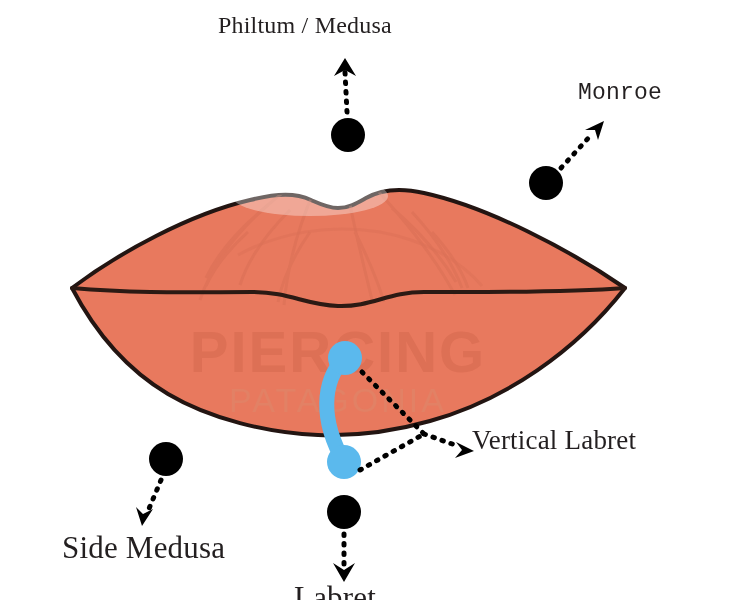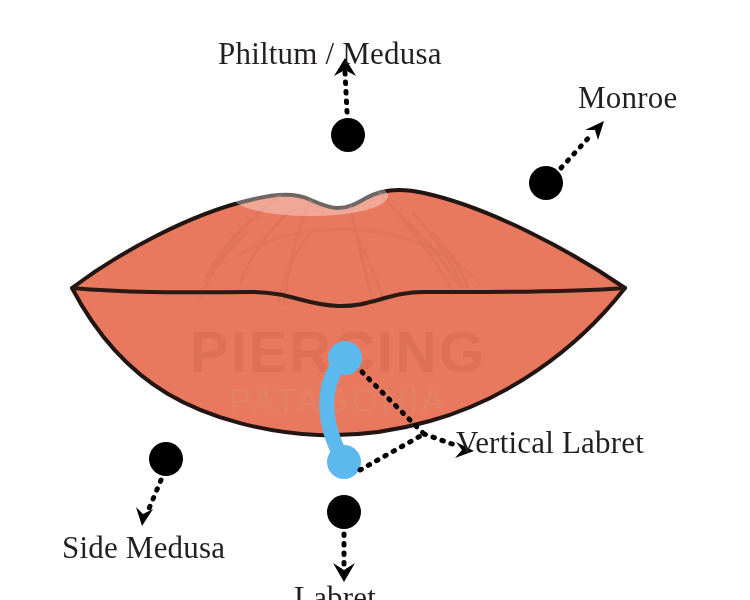--- a/index.html
+++ b/index.html
@@ -30,32 +30,33 @@
   .label {
     position: absolute;
     color: #231f20;
     font-family: "Liberation Serif", "DejaVu Serif", serif;
     font-weight: 400;
     white-space: nowrap;
     letter-spacing: 0.2px;
   }
   #label-philtrum-medusa {
     left: 218px;
-    top: 36px;
-    font-size: 31px;
+    top: 12px;
+    font-size: 24px;
   }
   #label-monroe {
     left: 578px;
     top: 80px;
-    font-size: 31px;
+    font-size: 23px;
+    font-family: Liberation Mono, monospace;
   }
   #label-vertical-labret {
-    left: 456px;
+    left: 472px;
     top: 425px;
-    font-size: 31px;
+    font-size: 27px;
     text-align: right;
   }
   #label-side-labret {
     left: 62px;
     top: 530px;
     font-size: 31px;
   }
   #label-labret {
     left: 294px;
     top: 580px;

